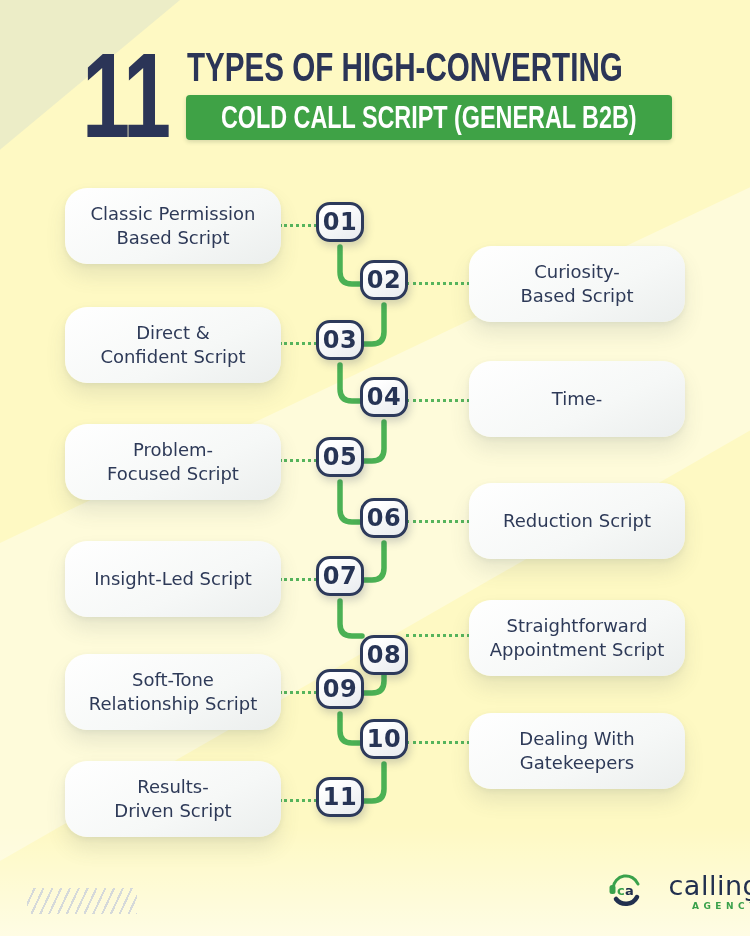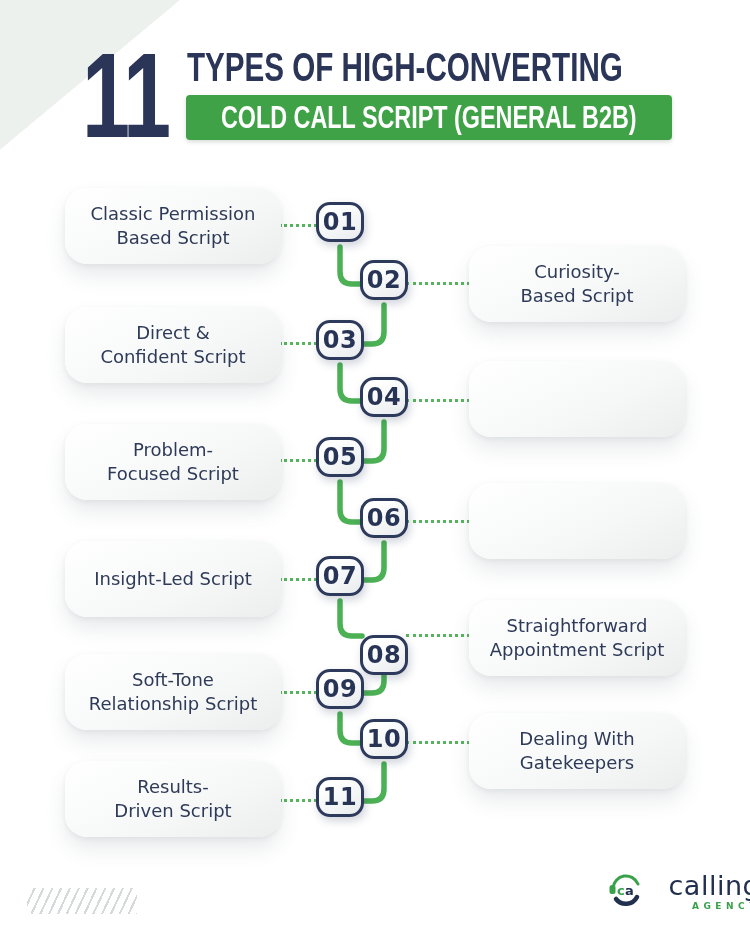--- a/index.html
+++ b/index.html
@@ -1,18 +1,18 @@
 <!DOCTYPE html>
 <html><head>
 <meta charset="utf-8">
 <style>
   html,body{margin:0;padding:0;background:#dfe7e1;}
   .stage{
     position:relative;width:750px;height:936px;overflow:hidden;
-    background:#ffffff;
+    background:#fef9c3;
     font-family:"DejaVu Sans", sans-serif;
   }
   
   .deco{position:absolute;pointer-events:none;}
   .deco-corner-tl{
     left:0;top:0;width:750px;height:936px;
     background:rgba(203,214,205,0.35);
     clip-path:polygon(0 0, 24% 0, 0 16%);
   }
   .deco-band{
@@ -142,38 +142,40 @@
           <span>Direct &amp;</span>
           <span>Confident Script</span>
         </div>
       </div>
       <div class="dot-line" style="left: 279px; width: 38px; top: 342px;"></div>
       <div class="badge" style="left: 316px; top: 320px;">
         <span class="badge-num">03</span>
       </div>
       <div class="card" style="left: 469px; top: 361px;">
         <div class="card-text">
+          <span>Time-</span>
         </div>
       </div>
       <div class="dot-line" style="left: 406px; width: 64px; top: 399px;"></div>
       <div class="badge" style="left: 360px; top: 377px;">
         <span class="badge-num">04</span>
       </div>
       <div class="card" style="left: 65px; top: 424px;">
         <div class="card-text">
           <span>Problem-</span>
           <span>Focused Script</span>
         </div>
       </div>
       <div class="dot-line" style="left: 279px; width: 38px; top: 459px;"></div>
       <div class="badge" style="left: 316px; top: 437px;">
         <span class="badge-num">05</span>
       </div>
       <div class="card" style="left: 469px; top: 483px;">
         <div class="card-text">
+          <span>Reduction Script</span>
         </div>
       </div>
       <div class="dot-line" style="left: 406px; width: 64px; top: 520px;"></div>
       <div class="badge" style="left: 360px; top: 498px;">
         <span class="badge-num">06</span>
       </div>
       <div class="card" style="left: 65px; top: 541px;">
         <div class="card-text">
           <span>Insight-Led Script</span>
         </div>

